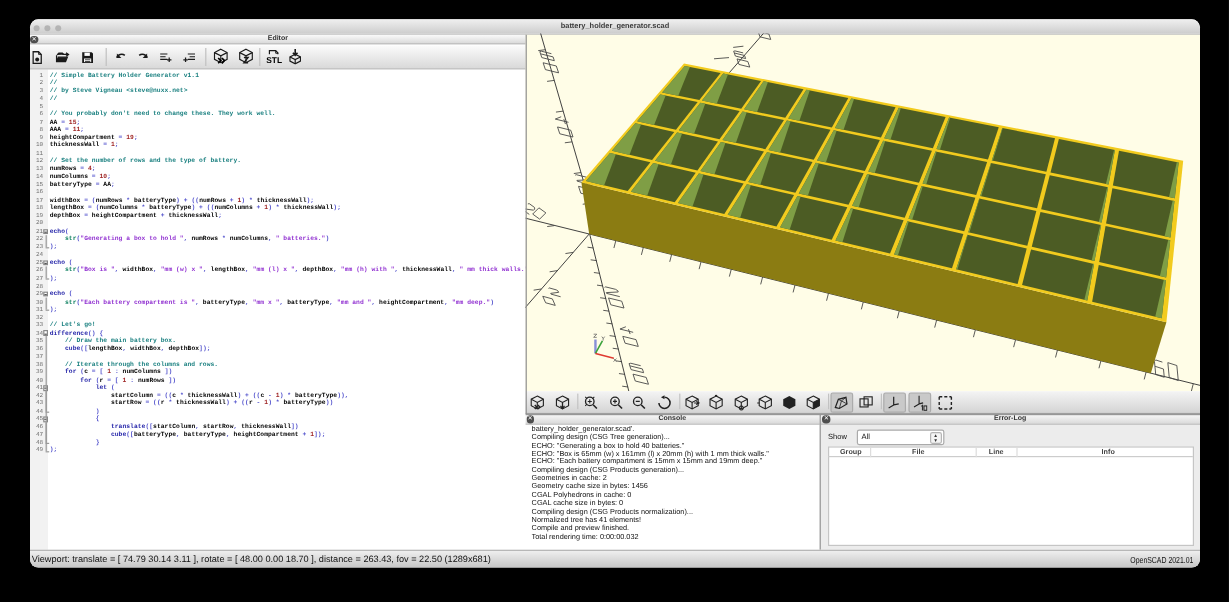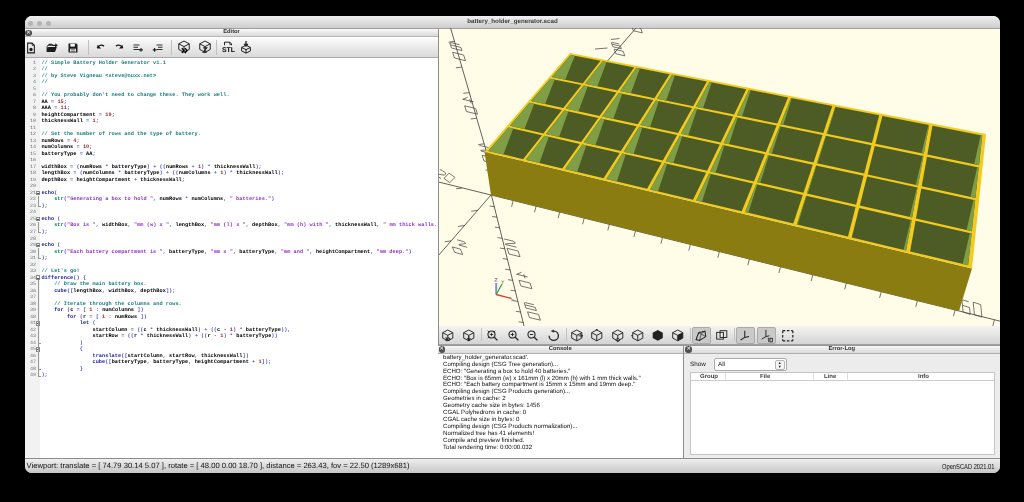--- a/index.html
+++ b/index.html
@@ -532,14 +532,14 @@
 <div class="ehdr" style="left:760px;top:373.5px">File</div>
 <div class="ehdr" style="left:824px;top:373.5px">Line</div>
 <div class="ehdr" style="left:918px;top:373.5px">Info</div>
 <div style="position:absolute;left:725px;top:372.5px;width:0.7px;height:8px;background:#ddd"></div>
 <div style="position:absolute;left:813px;top:372.5px;width:0.7px;height:8px;background:#ddd"></div>
 <div style="position:absolute;left:847px;top:372.5px;width:0.7px;height:8px;background:#ddd"></div>
 <div id="vdiv2"></div>
 <div id="hdiv1"></div>
 
 <div id="statusbar"></div>
-<div id="stext">Viewport: translate = [ 74.79 30.14 5.07 ], rotate = [ 48.00 0.00 18.70 ], distance = 263.43, fov = 22.50 (1289x681)</div>
+<div id="stext">Viewport: translate = [ 74.79 30.14 3.11 ], rotate = [ 48.00 0.00 18.70 ], distance = 263.43, fov = 22.50 (1289x681)</div>
 <div id="sver">OpenSCAD 2021.01</div>
 
 </body></html>

